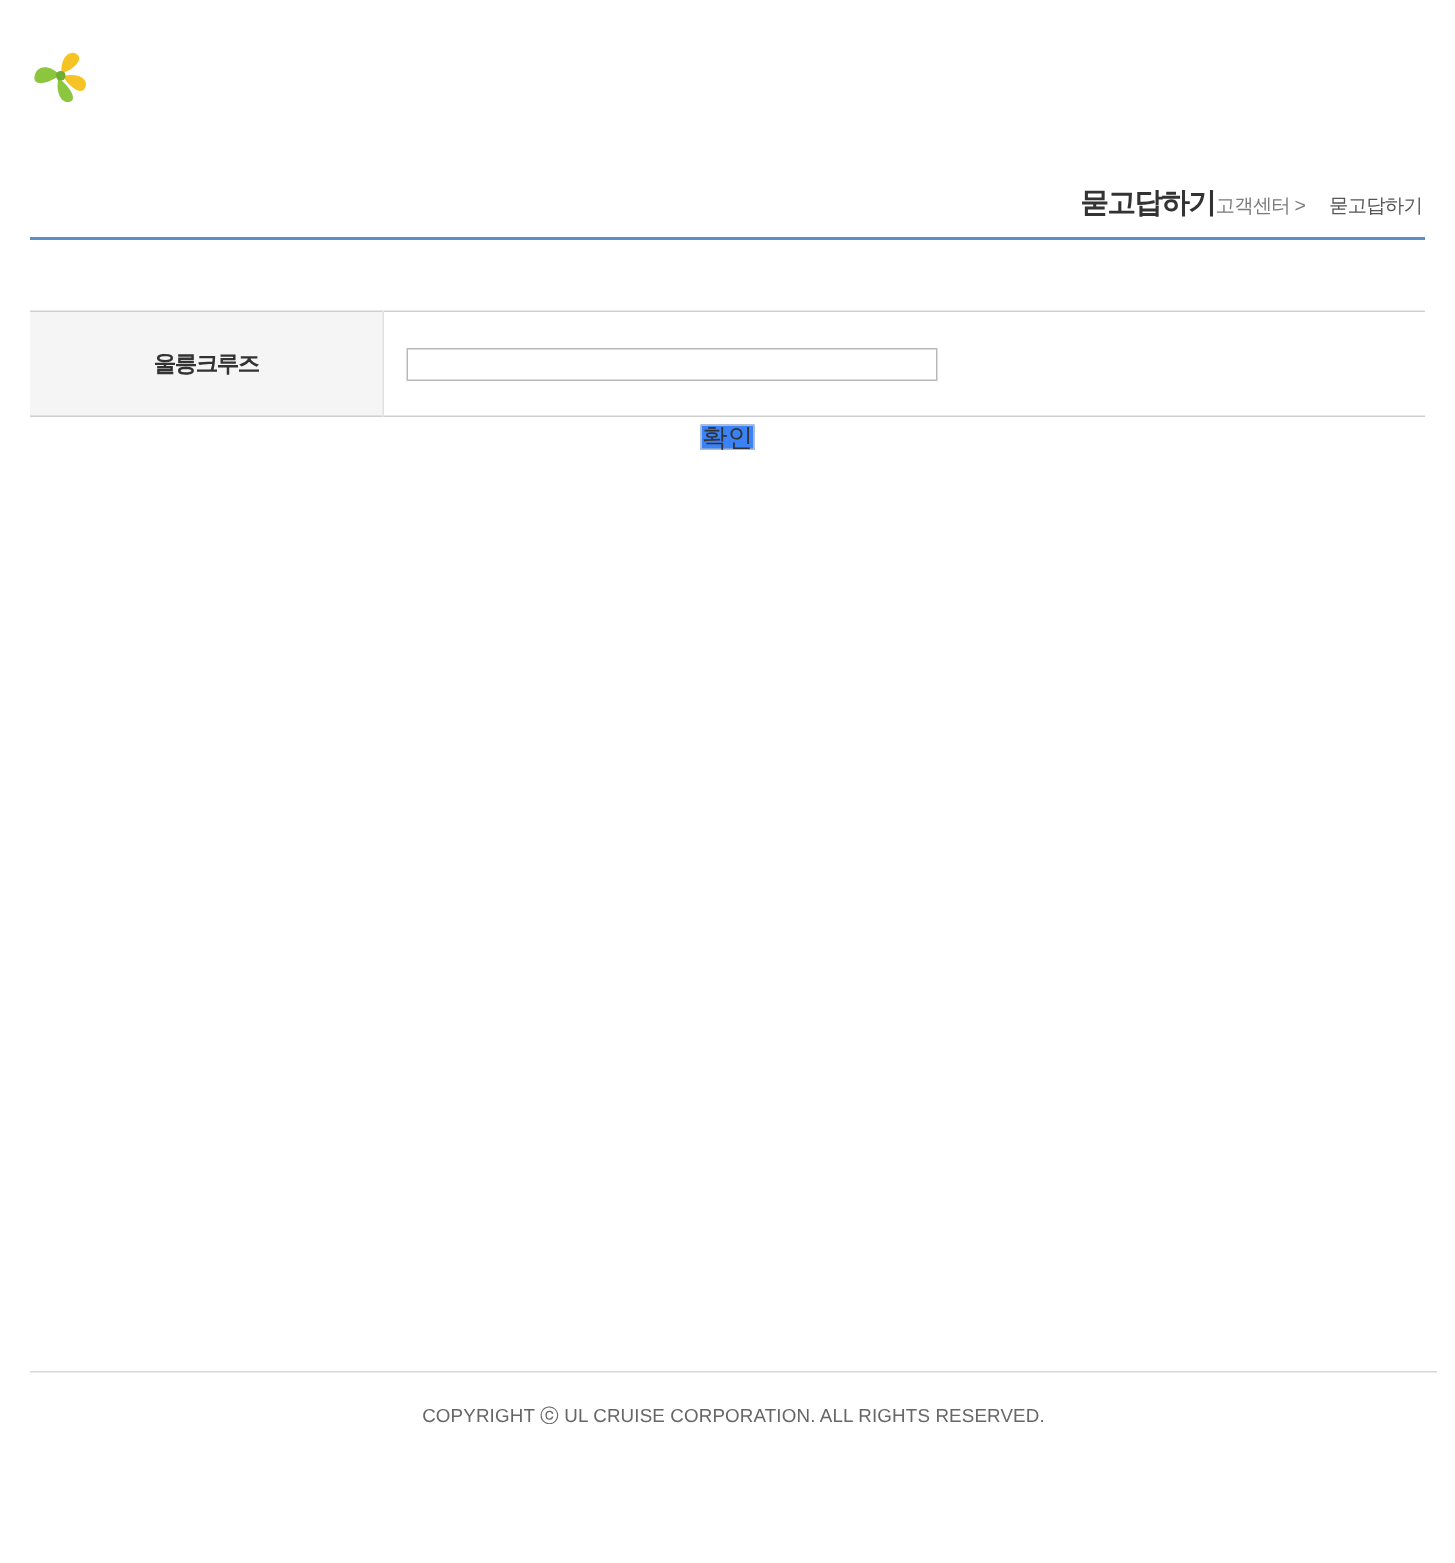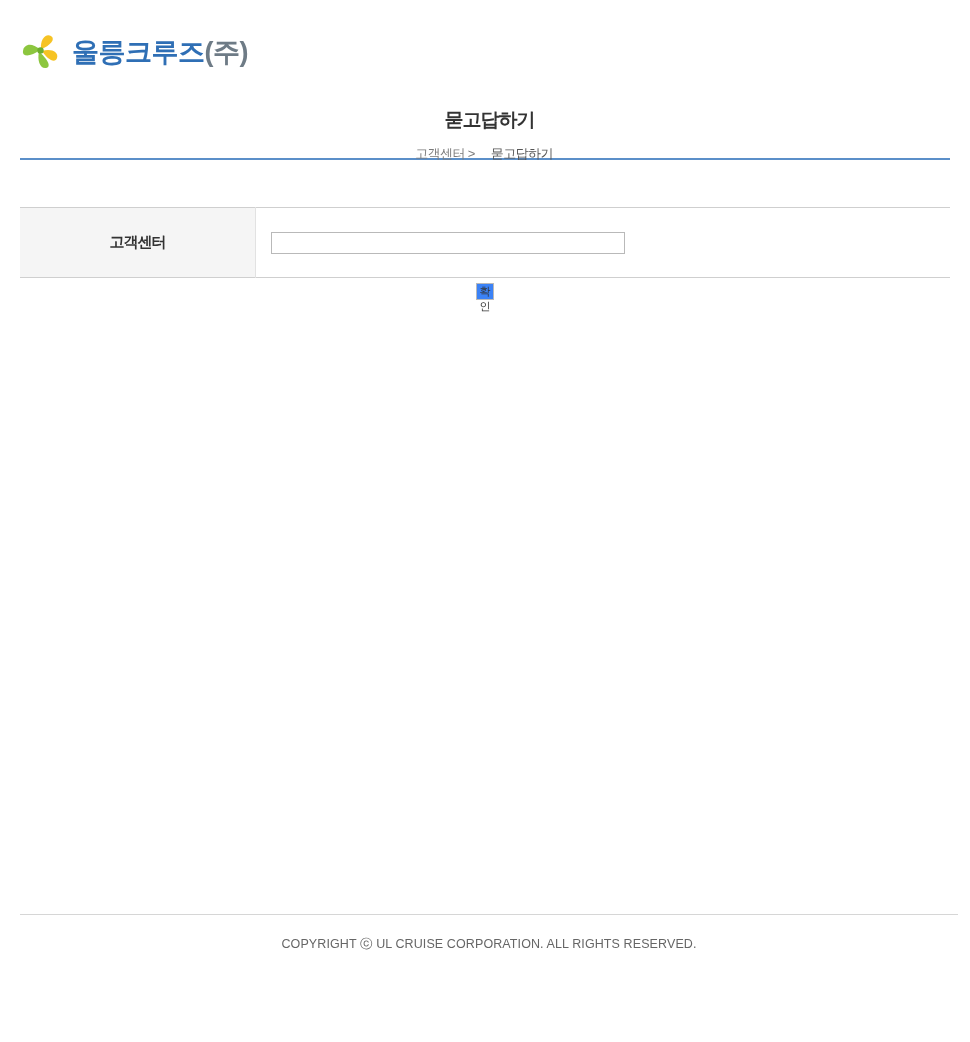--- a/index.html
+++ b/index.html
@@ -47,22 +47,21 @@
   .logo-text .gray { color: #6e7b86; }
 
   
   .titlebar {
     position: relative;
     margin: 0 20px;
     height: 54px;
     border-bottom: 2px solid #5b8fc9;
     display: flex;
     align-items: center;
-    justify-content: center;
-    flex-direction: column;
+    justify-content: flex-end;
   }
   .page-title {
     font-size: 19px;
     font-weight: bold;
     color: #333333;
     letter-spacing: -1px;
     padding-left: 9px;
     padding-top: 8px;
   }
   .breadcrumb {
@@ -122,25 +121,25 @@
   }
 
   
   .submit-row {
     margin: 0 20px;
     padding-top: 5px;
     display: flex;
     justify-content: center;
   }
   .submit-btn {
-    width: 18px;
+    width: 36px;
     height: 17px;
     border: 1px solid #b9b9b9;
     background: #3b82f6;
-    font-size: 11px;
+    font-size: 17px;
     line-height: 15px;
     padding: 0;
     color: #333;
     font-family: "Liberation Sans", sans-serif;
     cursor: pointer;
   }
 
   
   .footer {
     position: absolute;
@@ -164,39 +163,36 @@
   <a class="logo-wrap" href="#">
     <span class="logo-mark">
       <svg width="42" height="42" viewBox="0 0 42 42" aria-hidden="true">
         <path d="M20 19 C12 11, 4 13, 3 20 C2 27, 12 25, 20 19 Z" fill="#8cc63f"></path>
         <path d="M21 18 C20 8, 26 2, 31 5 C36 8, 30 15, 21 18 Z" fill="#f6c324"></path>
         <path d="M22 20 C31 17, 39 21, 37 27 C35 33, 27 28, 22 20 Z" fill="#f6c324"></path>
         <path d="M19 21 C17 29, 20 38, 26 37 C32 36, 27 27, 19 21 Z" fill="#8cc63f"></path>
         <circle cx="20.5" cy="19.5" r="3.2" fill="#6fae2f"></circle>
       </svg>
     </span>
-    <span class="logo-text">
-      <span class="blue">울릉크루즈</span><span class="gray">(주)</span>
-    </span>
   </a>
 </div>
 
 <div class="titlebar">
   <div class="page-title">묻고답하기</div>
   <div class="breadcrumb">
     <span>고객센터 &gt;</span>
     <span class="crumb-current">묻고답하기</span>
   </div>
 </div>
 
 <div class="content">
   <table class="form-table">
     <tbody>
       <tr>
-        <th>고객센터</th>
+        <th>울릉크루즈</th>
         <td>
           <input class="pw-input" type="password" placeholder="" style="">
         </td>
       </tr>
     </tbody>
   </table>
 
   <div class="submit-row">
     <button class="submit-btn">확인</button>
   </div>

